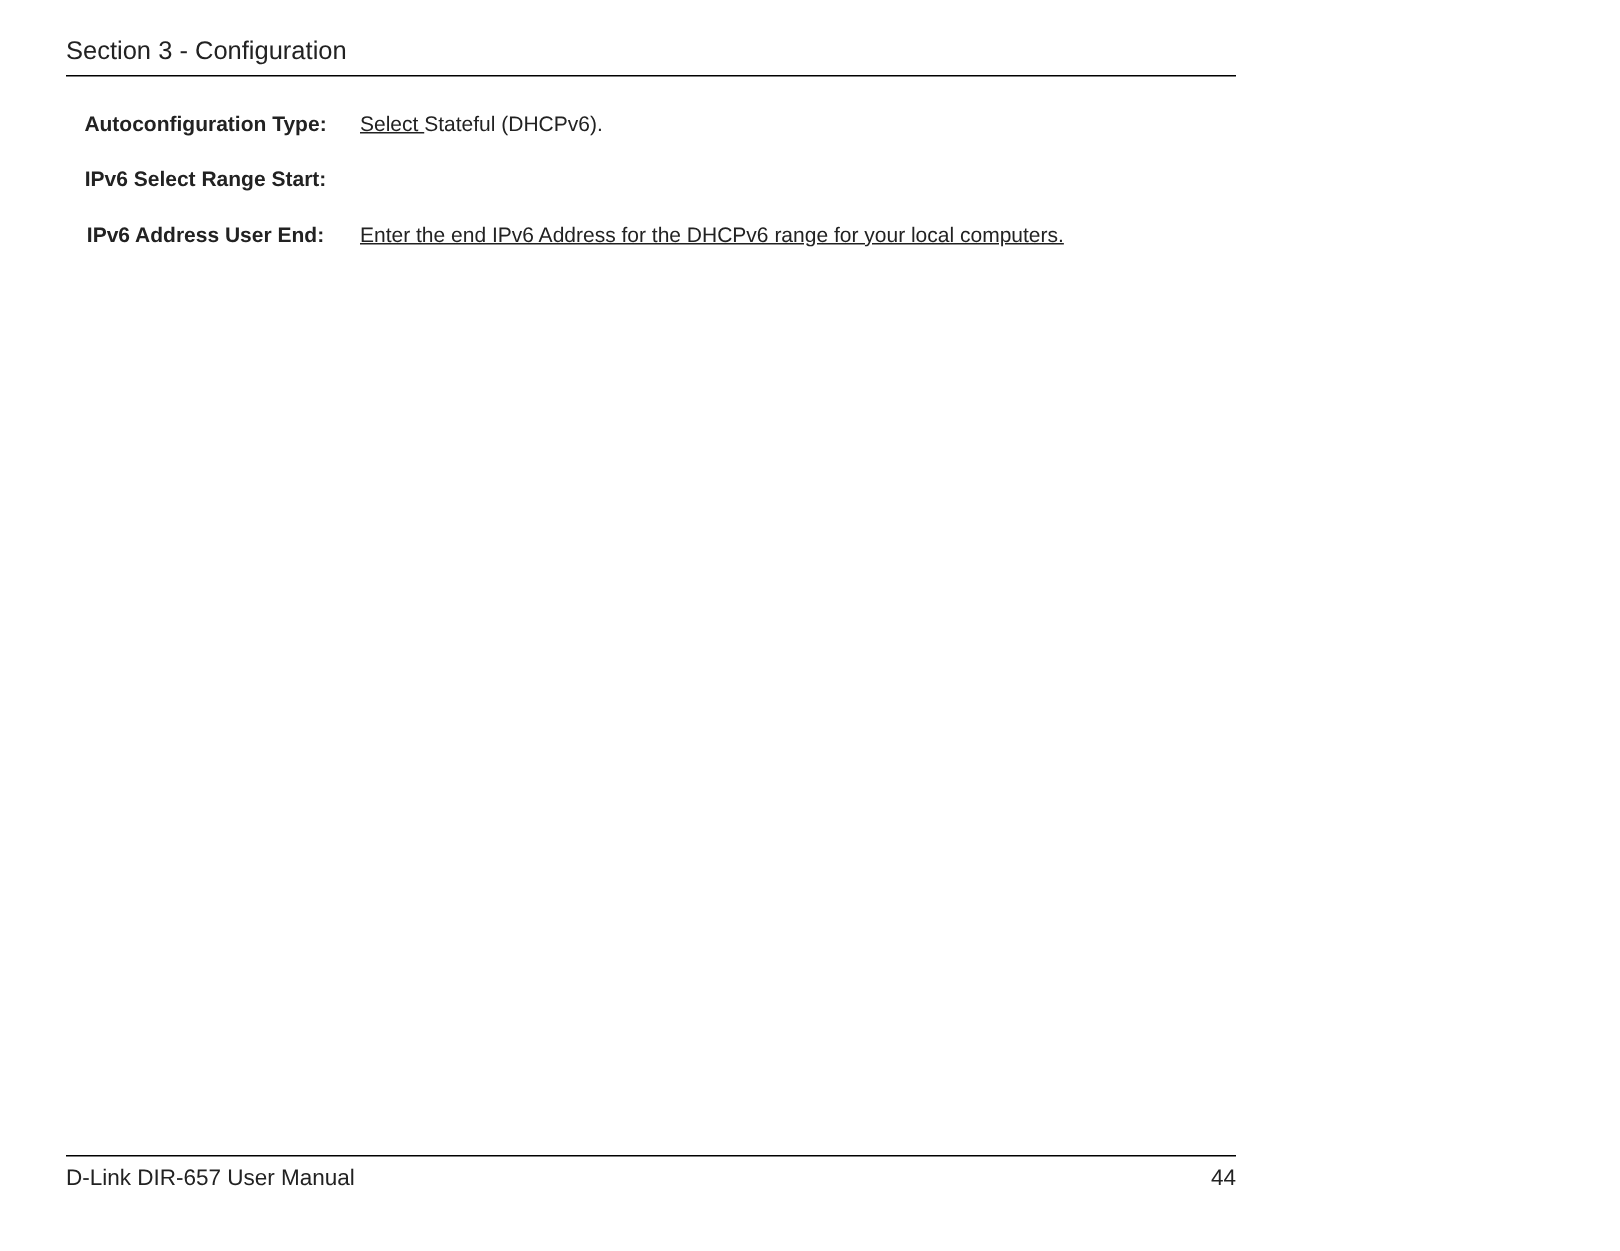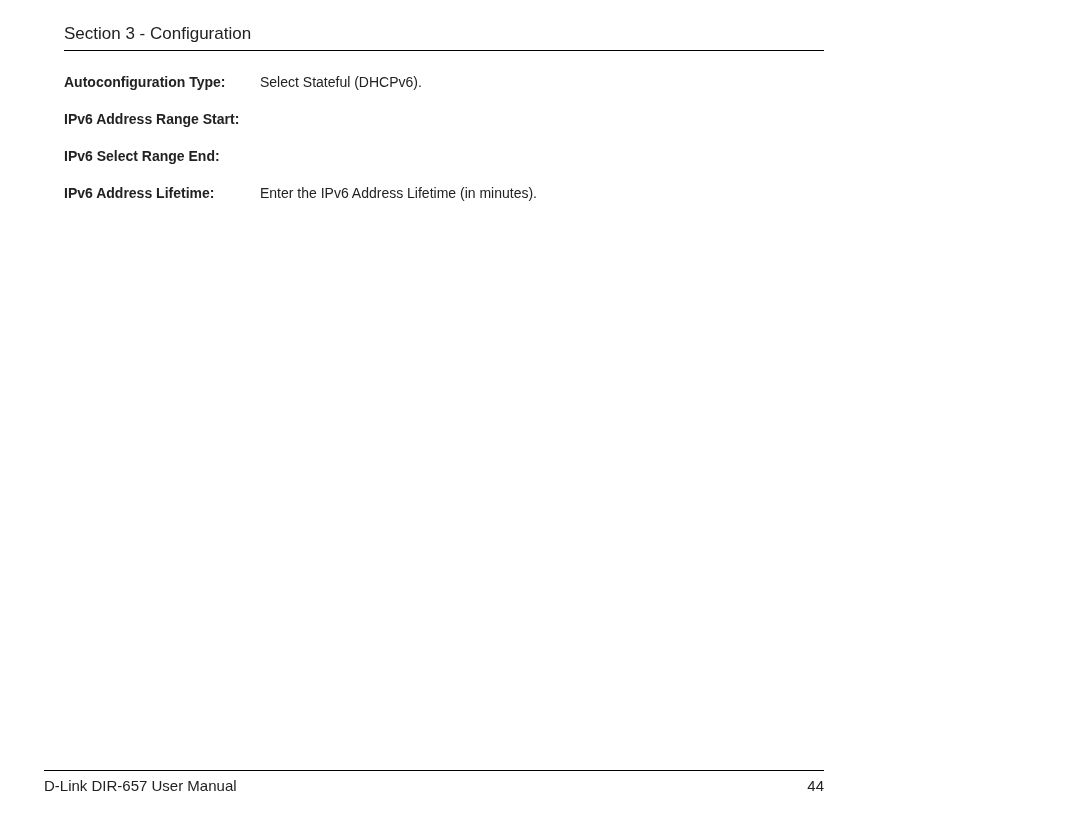--- a/index.html
+++ b/index.html
@@ -8,21 +8,21 @@
     height: 834px;
     background: #ffffff;
     font-family: "Segoe UI", "Myriad Pro", "Helvetica Neue", Arial, sans-serif;
     color: #222;
     position: relative;
   }
   .page {
     position: relative;
     width: 868px;
     height: 834px;
-    padding: 24px 44px 0 64px;
+    padding: 24px 44px 0 44px;
   }
   .section-title {
     font-size: 17px;
     font-weight: 400;
     color: #222;
     padding-bottom: 6px;
     border-bottom: 1.5px solid #000;
   }
   .defs {
     margin-top: 22px;
@@ -30,31 +30,32 @@
   .def-row {
     display: flex;
     align-items: baseline;
     margin-bottom: 18px;
     font-size: 14px;
     line-height: 1.35;
   }
   .def-label {
     width: 190px;
     min-width: 190px;
-    text-align: left;
+    text-align: center;
     font-weight: 700;
     color: #222;
     padding-right: 4px;
   }
   .def-value {
     color: #222;
     padding-left: 6px;
   }
   .def-value .lead {
     font-weight: 400;
+    text-decoration: underline;
   }
   .def-value .strong {
     font-weight: 400;
   }
   .footer {
     position: absolute;
     left: 44px;
     right: 44px;
     bottom: 40px;
   }
@@ -79,33 +80,30 @@
   <div class="defs">
 
     <div class="def-row">
       <div class="def-label">Autoconfiguration Type:</div>
       <div class="def-value">
         <span class="lead">Select </span><span class="strong">Stateful (DHCPv6)</span><span>.</span>
       </div>
     </div>
 
     <div class="def-row">
-      <div class="def-label">IPv6 Address Range Start:</div>
+      <div class="def-label">IPv6 Select Range Start:</div>
     </div>
 
     <div class="def-row">
-      <div class="def-label">IPv6 Select Range End:</div>
+      <div class="def-label">IPv6 Address User End:</div>
+      <div class="def-value">
+        <span class="lead">Enter the end IPv6 Address for the DHCPv6 range for your local computers.</span><span class="strong"></span><span></span>
+      </div>
     </div>
 
-    <div class="def-row">
-      <div class="def-label">IPv6 Address Lifetime:</div>
-      <div class="def-value">
-        <span class="lead">Enter the IPv6 Address Lifetime (in minutes).</span><span class="strong"></span><span></span>
-      </div>
-    </div>
 
   </div>
 
   <div class="footer">
     <div class="footer-rule"></div>
     <div class="footer-line">
       <span>D-Link DIR-657 User Manual</span>
       <span>44</span>
     </div>
   </div>

